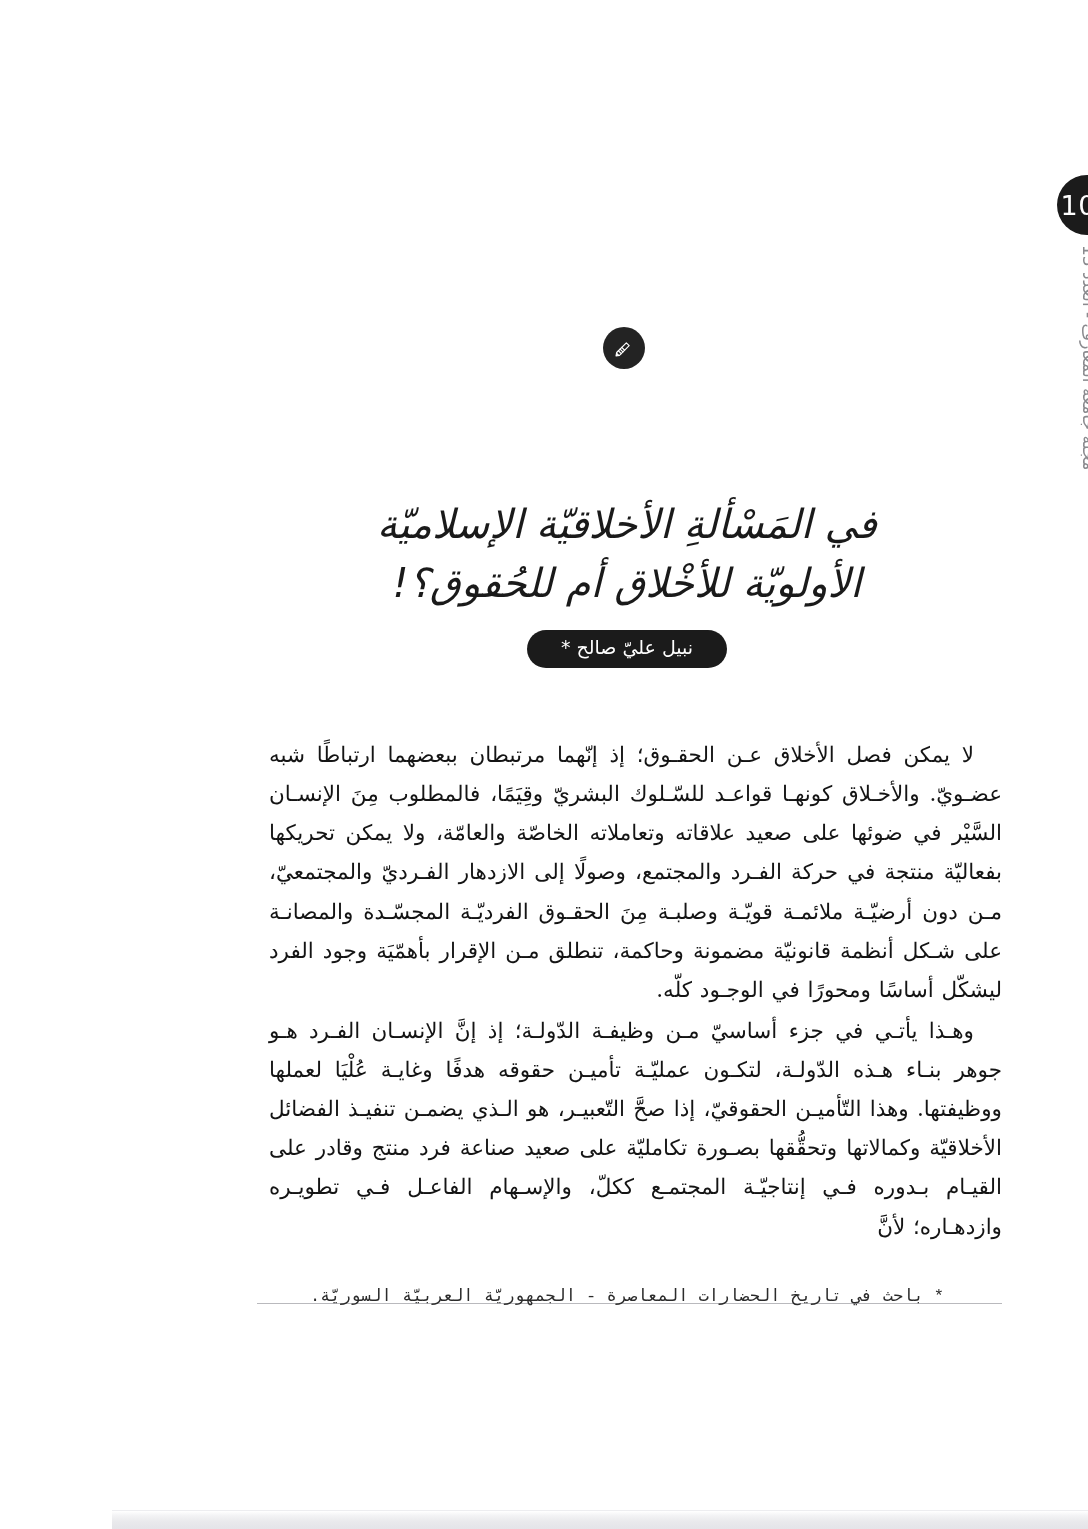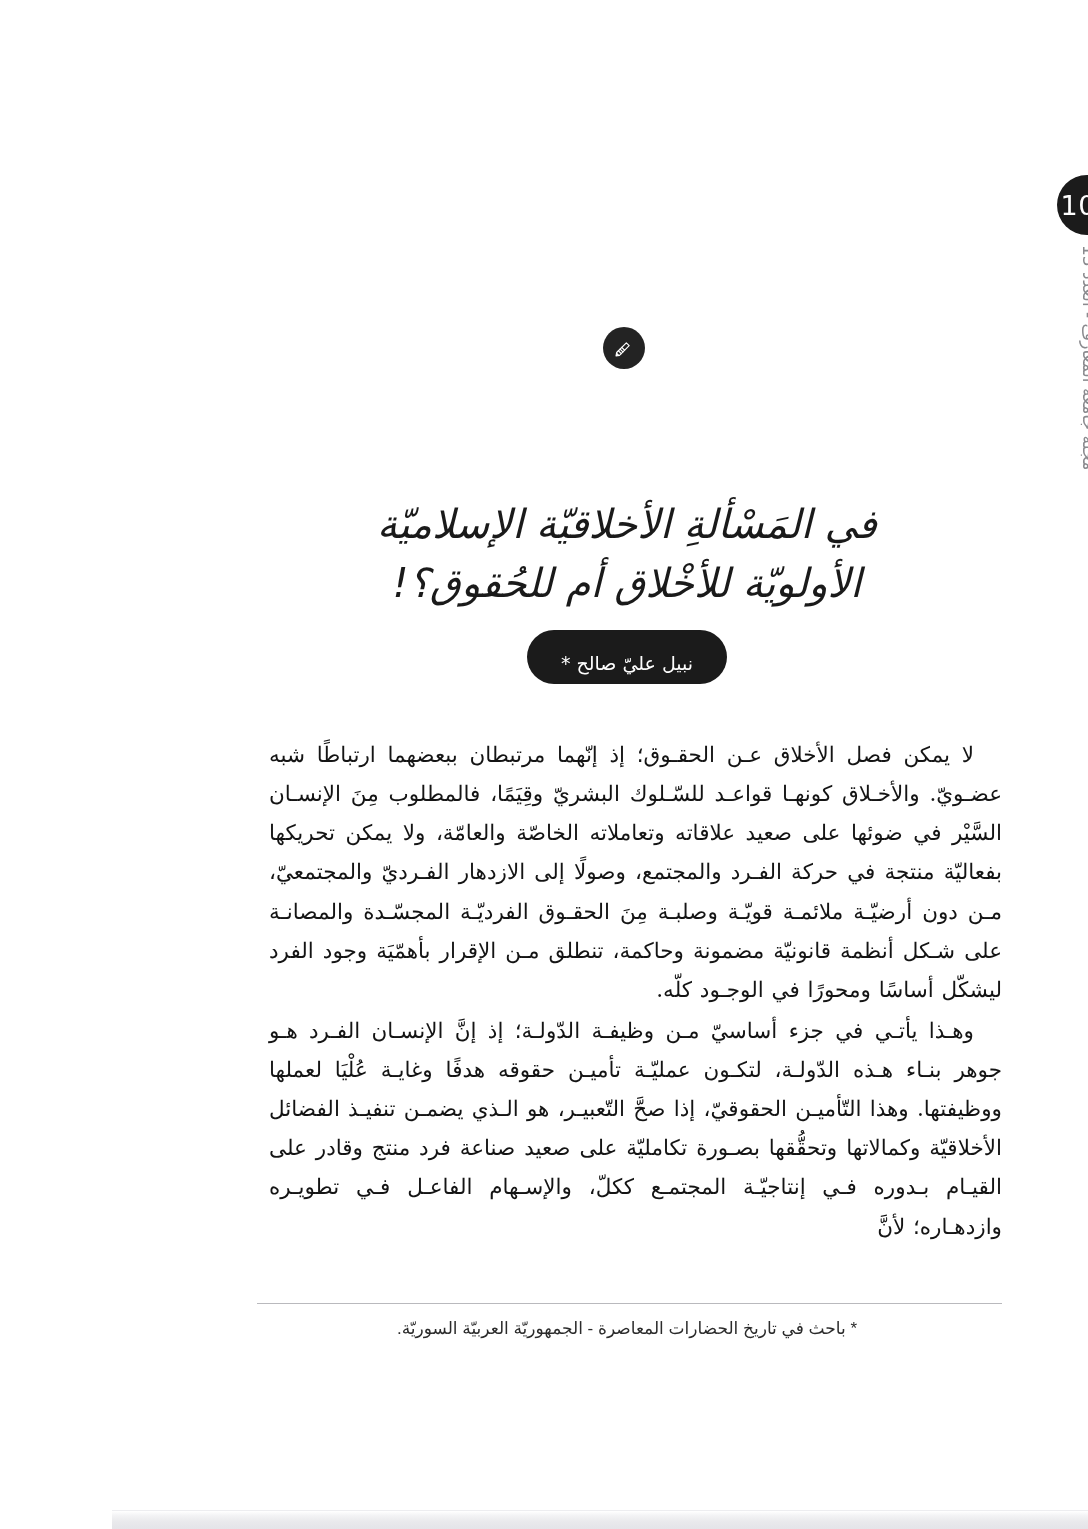--- a/index.html
+++ b/index.html
@@ -121,21 +121,21 @@
     top: 630px;
     left: 140px;
     width: 750px;
     display: flex;
     justify-content: center;
   }
   .author-pill {
     background: #1b1b1b;
     color: #ffffff;
     border-radius: 999px;
-    padding: 22px 34px 9px 34px;
+    padding: 6px 34px 9px 34px;
     font-size: 19px;
     direction: rtl;
     font-family: "DejaVu Sans", "Liberation Sans", sans-serif;
     white-space: nowrap;
     line-height: 1.2;
   }
 
   
   .body-column {
     position: absolute;
@@ -171,26 +171,26 @@
   .footnote-rule {
     position: absolute;
     top: 1303px;
     left: 145px;
     width: 745px;
     height: 1px;
     background: #b9b9bd;
   }
   .footnote {
     position: absolute;
-    top: 1316px;
+    top: 1284px;
     left: 140px;
     width: 750px;
     direction: rtl;
     text-align: center;
-    font-family: Liberation Sans, sans-serif;
+    font-family: Liberation Mono, monospace;
     font-size: 17px;
     color: #2b2b2b;
     line-height: 1.5;
   }
 </style>
 </head>
 <body>
 
 <div class="page">
 

